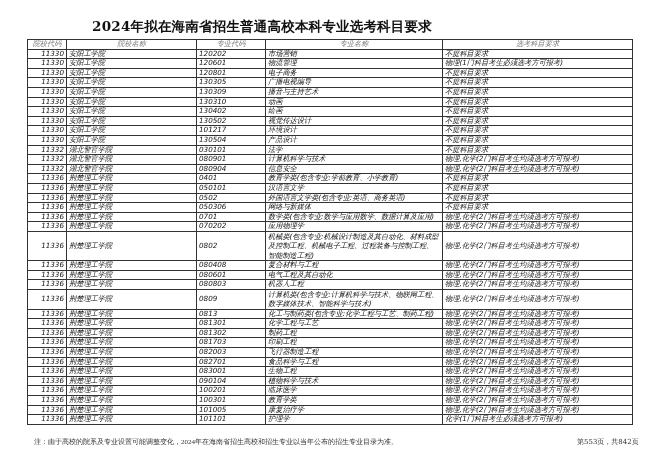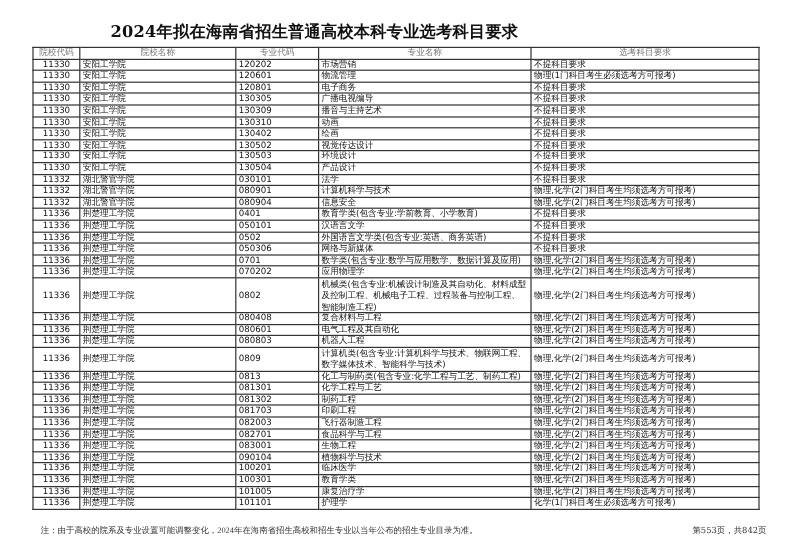--- a/index.html
+++ b/index.html
@@ -1,21 +1,21 @@
 <!DOCTYPE html>
 <html><head>
 <meta charset="utf-8">
 <style>
   html, body { margin:0; padding:0; background:#fff; }
   body { width:660px; height:466px; position:relative; overflow:hidden; font-family:"DejaVu Sans", sans-serif; color:#111; }
   .title { position:absolute; left:0; top:18px; width:524px; text-align:center; font-family:"DejaVu Serif", serif; font-size:13.5px; font-weight:bold; letter-spacing:0.2px; }
-  table.grid { position:absolute; left:27px; top:39px; width:605px; border-collapse:collapse; table-layout:fixed; border:1.2px solid #222; }
+  table.grid { position:absolute; left:27px; top:39px; width:605px; border-collapse:collapse; table-layout:fixed; border:1.2px solid #222;font-style:italic; }
   table.grid th, table.grid td { border:1px solid #333; padding:0 2px; font-size:7.2px; line-height:8.6px; height:8.6px; vertical-align:middle; white-space:nowrap; overflow:hidden; }
   table.grid th { font-family:"DejaVu Serif", serif; font-weight:normal; color:#777; text-align:center; }
-  table.grid td.code { text-align:center; }
+  table.grid td.code { text-align:right; }
   table.grid td.wrap { white-space:normal; line-height:9.4px; }
   .note { position:absolute; left:34px; top:437px; font-family:Liberation Serif, serif; font-size:7px; color:#333; }
   .page { position:absolute; left:555px; top:437px; font-family:"DejaVu Serif", serif; font-size:7px; color:#333;margin-left:22px; }
 </style>
 </head>
 <body>
 
 <div class="title">2024年拟在海南省招生普通高校本科专业选考科目要求</div>
 
 <table class="grid">
@@ -88,21 +88,21 @@
       <tr>
         <td class="code">11330</td>
         <td>安阳工学院</td>
         <td>130502</td>
         <td>视觉传达设计</td>
         <td>不提科目要求</td>
       </tr>
       <tr>
         <td class="code">11330</td>
         <td>安阳工学院</td>
-        <td>130503</td>
+        <td>101217</td>
         <td>环境设计</td>
         <td>不提科目要求</td>
       </tr>
       <tr>
         <td class="code">11330</td>
         <td>安阳工学院</td>
         <td>130504</td>
         <td>产品设计</td>
         <td>不提科目要求</td>
       </tr>

